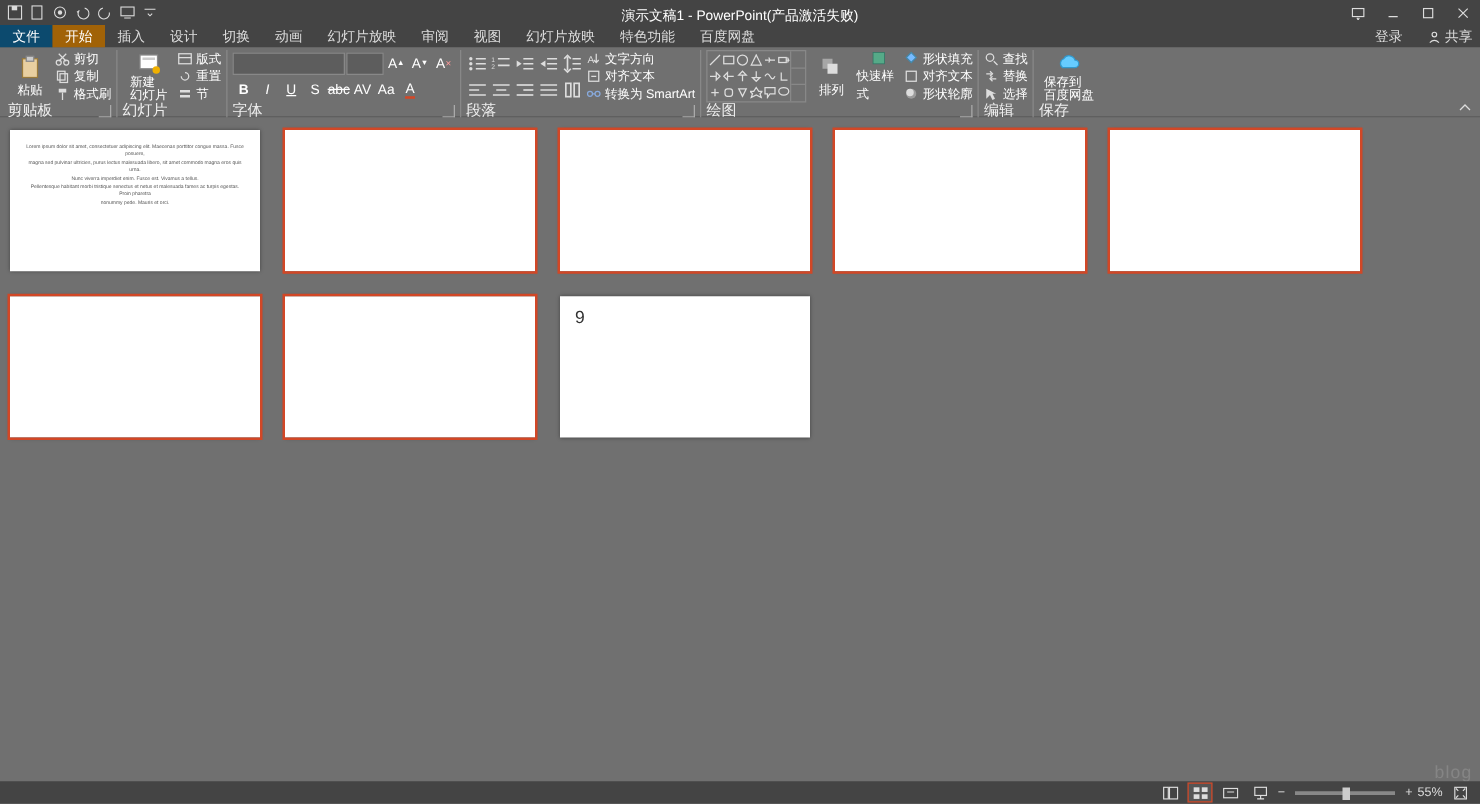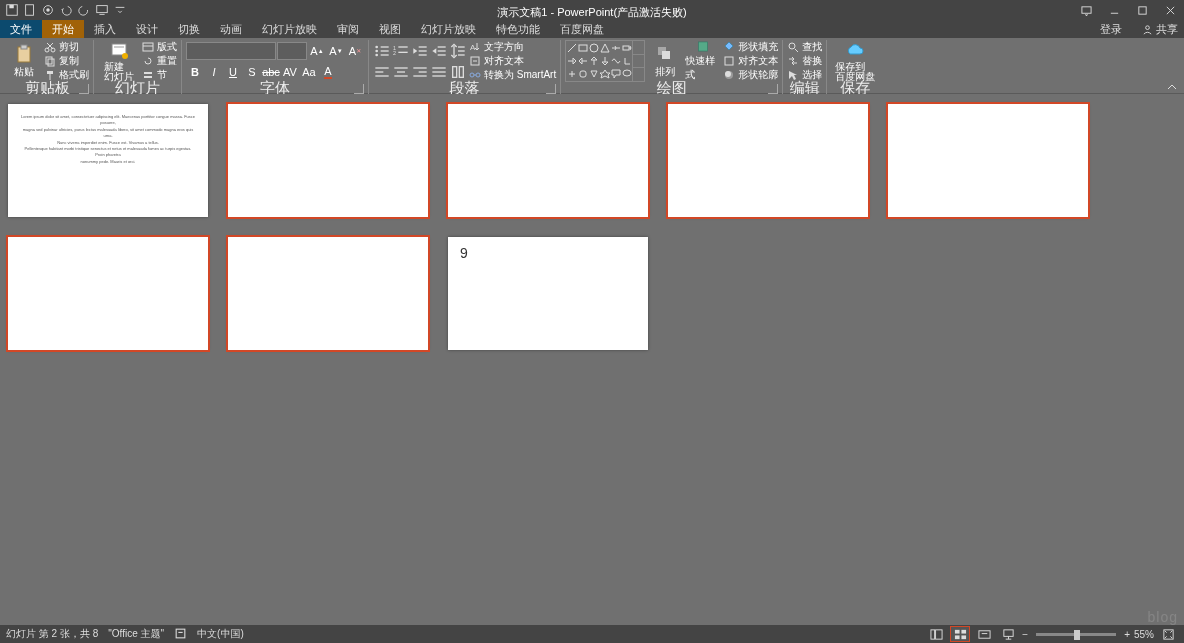--- a/index.html
+++ b/index.html
@@ -24,21 +24,21 @@
 .tellme svg { width:12px; height:12px; }
 .acct { position:absolute; right:6px; display:flex; align-items:center; gap:20px; height:100%; }
 .acct span { cursor:pointer; }
 .acct .shareico { display:flex; gap:3px; align-items:center; }
 .acct svg { width:11px; height:11px; }
 
 
 .ribbon { height:56px; background:#707070; display:flex; border-bottom:1px solid #5a5a5a; padding:2px 2px 10px 2px; position:relative; }
 .group { display:flex; flex-direction:column; justify-content:space-between; border-right:1px solid #888; padding:0 4px; height:54px; }
 .group-body { display:flex; align-items:flex-start; gap:2px; flex:1; }
-.group-label { text-align:center; font-size:15px; color:#eee; height:12px; line-height:12px; position:relative; }
+.group-label { text-align:left; font-size:12px; color:#eee; height:12px; line-height:12px; position:relative; }
 .group-label .dlg { position:absolute; right:0; bottom:0; width:10px; height:10px; border:1px solid #aaa; border-left:none; border-top:none; cursor:pointer; }
 .bigbtn { display:flex; flex-direction:column; align-items:center; justify-content:center; width:36px; height:42px; cursor:pointer; font-size:10px; color:#fff; gap:1px; }
 .bigbtn svg { width:20px; height:20px; }
 .stack3 { display:flex; flex-direction:column; gap:0px; justify-content:flex-end; height:42px; }
 .stack3 .srow { display:flex; align-items:center; gap:3px; font-size:10px; color:#fff; cursor:pointer; height:14px; }
 .stack3 svg { width:12px; height:12px; }
 .fontrow { display:flex; flex-direction:column; gap:3px; height:42px; justify-content:center; }
 .fontrow .r { display:flex; gap:1px; align-items:center; }
 .combo { height:18px; background:#5d5d5d; border:1px solid #888; display:flex; align-items:center; padding:0 3px; font-size:10px; color:#ccc; }
 .btn14 { width:18px; height:18px; display:flex; align-items:center; justify-content:center; color:#fff; font-size:11px; border:1px solid transparent; cursor:pointer; }
@@ -594,29 +594,20 @@
     <div class="slide sel"></div>
     <div class="slide sel"></div>
     <div class="slide sel"></div>
     <div class="slide slide9"><span>9</span></div>
   </div>
 </div>
 
 <div class="watermark">blog</div>
 
 <div class="status">
-  <div class="l">
-    <span>幻灯片 第 2 张，共 8</span>
-    <span>"Office 主题"</span>
-    <span><svg viewBox="0 0 12 12">
-          <rect x="2" y="2" width="8" height="8" fill="none" stroke="#ddd"></rect>
-          <line x1="4" y1="5" x2="8" y2="5" stroke="#ddd"></line>
-        </svg></span>
-    <span>中文(中国)</span>
-  </div>
   <div class="r">
     <span class="vbtn">
         <svg viewBox="0 0 14 14">
           <rect x="1" y="2" width="4" height="10" fill="none" stroke="#ddd"></rect>
           <rect x="6" y="2" width="7" height="10" fill="none" stroke="#ddd"></rect>
         </svg>
       </span>
     <span class="vbtn active">
         <svg viewBox="0 0 14 14">
           <rect x="1" y="2" width="5" height="4" fill="#ddd"></rect>

